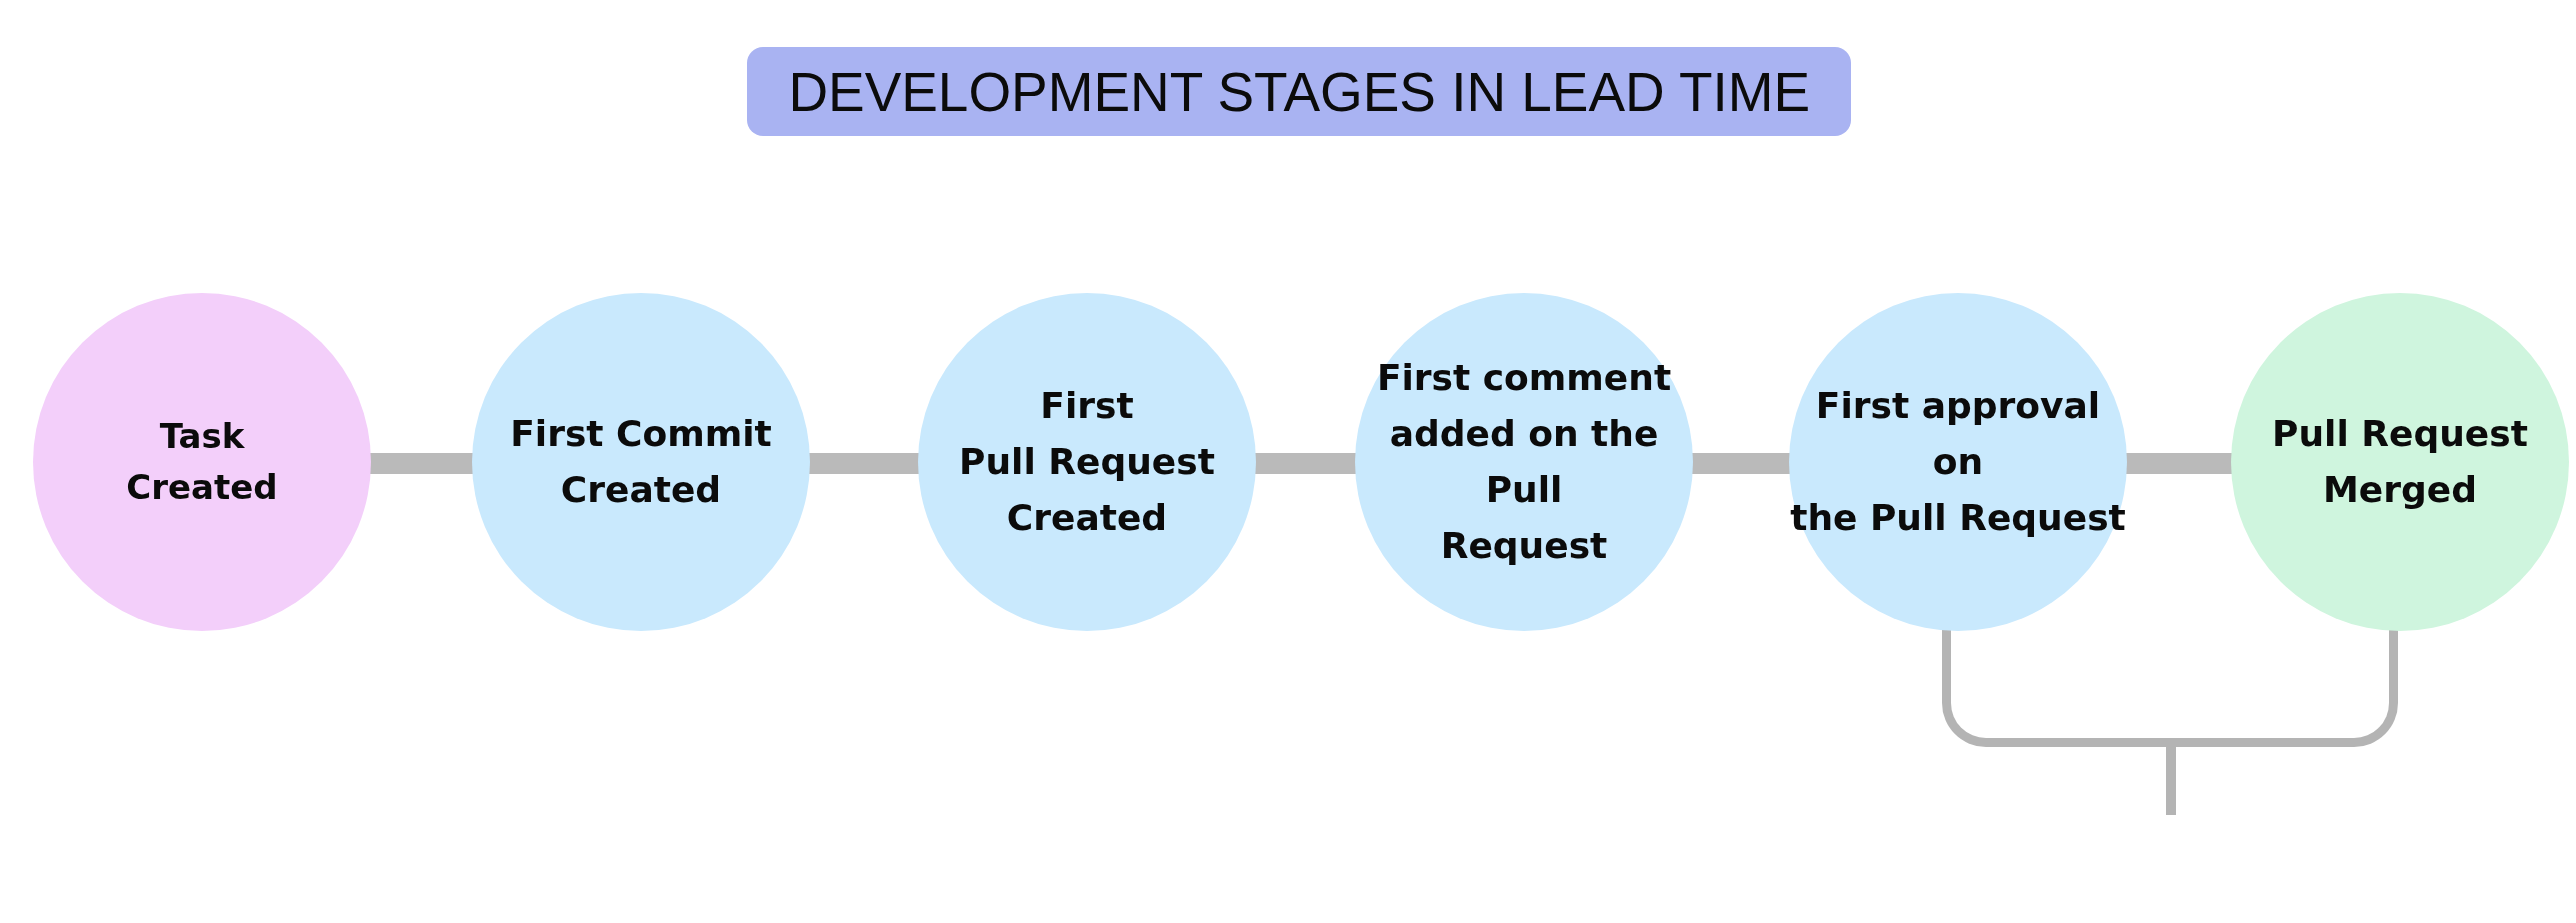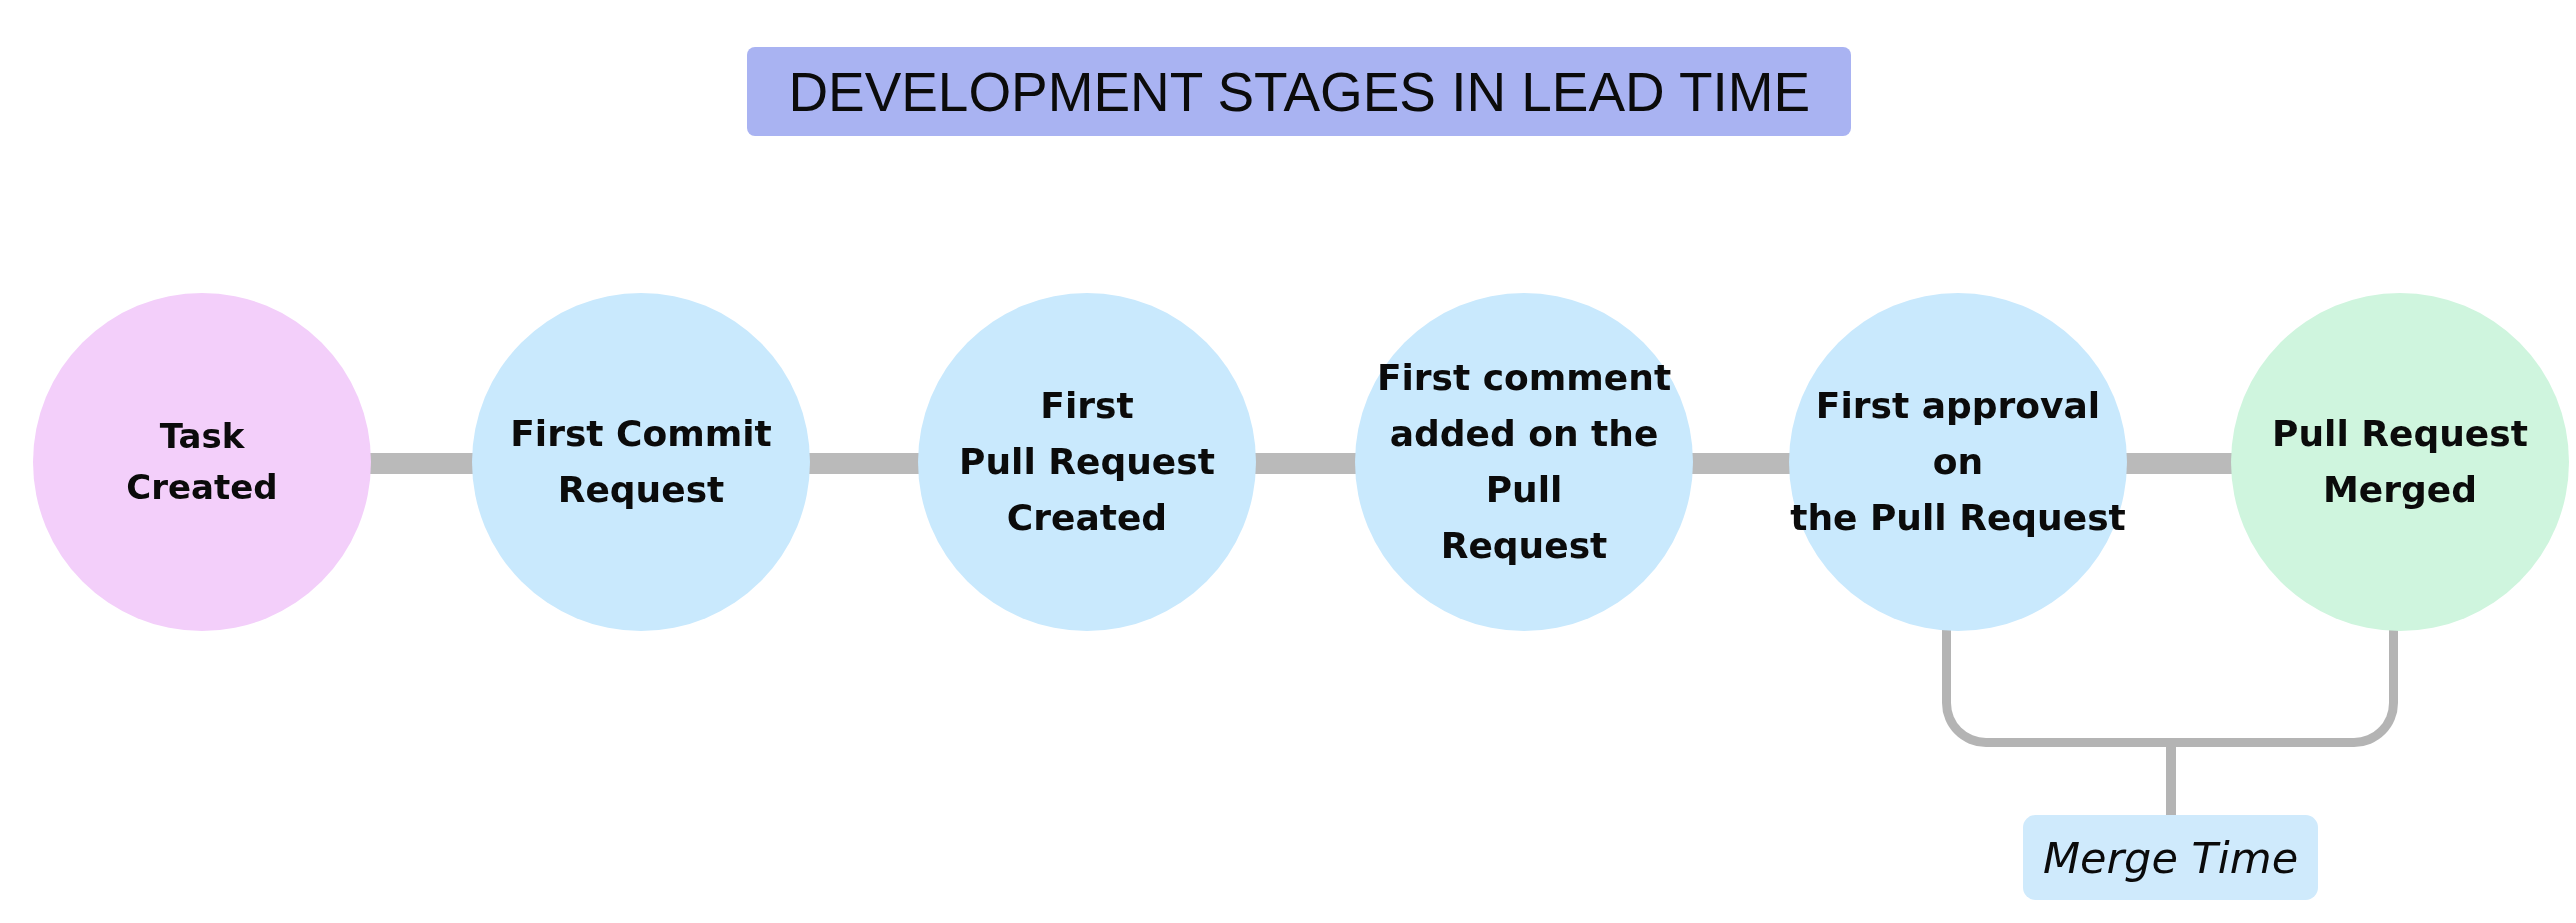--- a/index.html
+++ b/index.html
@@ -16,21 +16,21 @@
     font-family: "DejaVu Sans", "Liberation Sans", sans-serif;
   }
 
   
   .title-banner {
     position: absolute;
     left: 747px;
     top: 47px;
     width: 1104px;
     height: 89px;
-    border-radius: 8px;
+    border-radius: 16px;
     display: flex;
     align-items: center;
     justify-content: center;
   }
   .title-banner .title-text {
     font-family: "Liberation Sans", sans-serif;
     font-size: 56px;
     font-weight: 400;
     color: #0b0b0b;
     letter-spacing: 0px;
@@ -134,21 +134,21 @@
   </div>
 
   <div class="connector-line"></div>
 
   <div class="stage-circle s1" style="background: rgb(243, 207, 250);">
     <span class="stage-label">Task
 Created</span>
   </div>
   <div class="stage-circle s2" style="background: rgb(201, 233, 253);">
     <span class="stage-label">First Commit
-Request</span>
+Created</span>
   </div>
   <div class="stage-circle s3" style="background: rgb(201, 233, 253); text-align: center;">
     <span class="stage-label">First
 Pull Request
 Created</span>
   </div>
   <div class="stage-circle s5" style="background: rgb(201, 233, 253);">
     <span class="stage-label">First approval on
 the Pull Request</span>
   </div>
@@ -158,18 +158,15 @@
 Request</span>
   </div>
   <div class="stage-circle s6" style="background: rgb(207, 245, 222);">
     <span class="stage-label">Pull Request
 Merged</span>
   </div>
 
   <div class="merge-bracket"></div>
   <div class="merge-stem"></div>
 
-  <div class="merge-box" style="background: rgb(207, 234, 252);">
-    <span class="merge-label">Merge Time</span>
-  </div>
 
 </div>
 
 
 </body></html>

